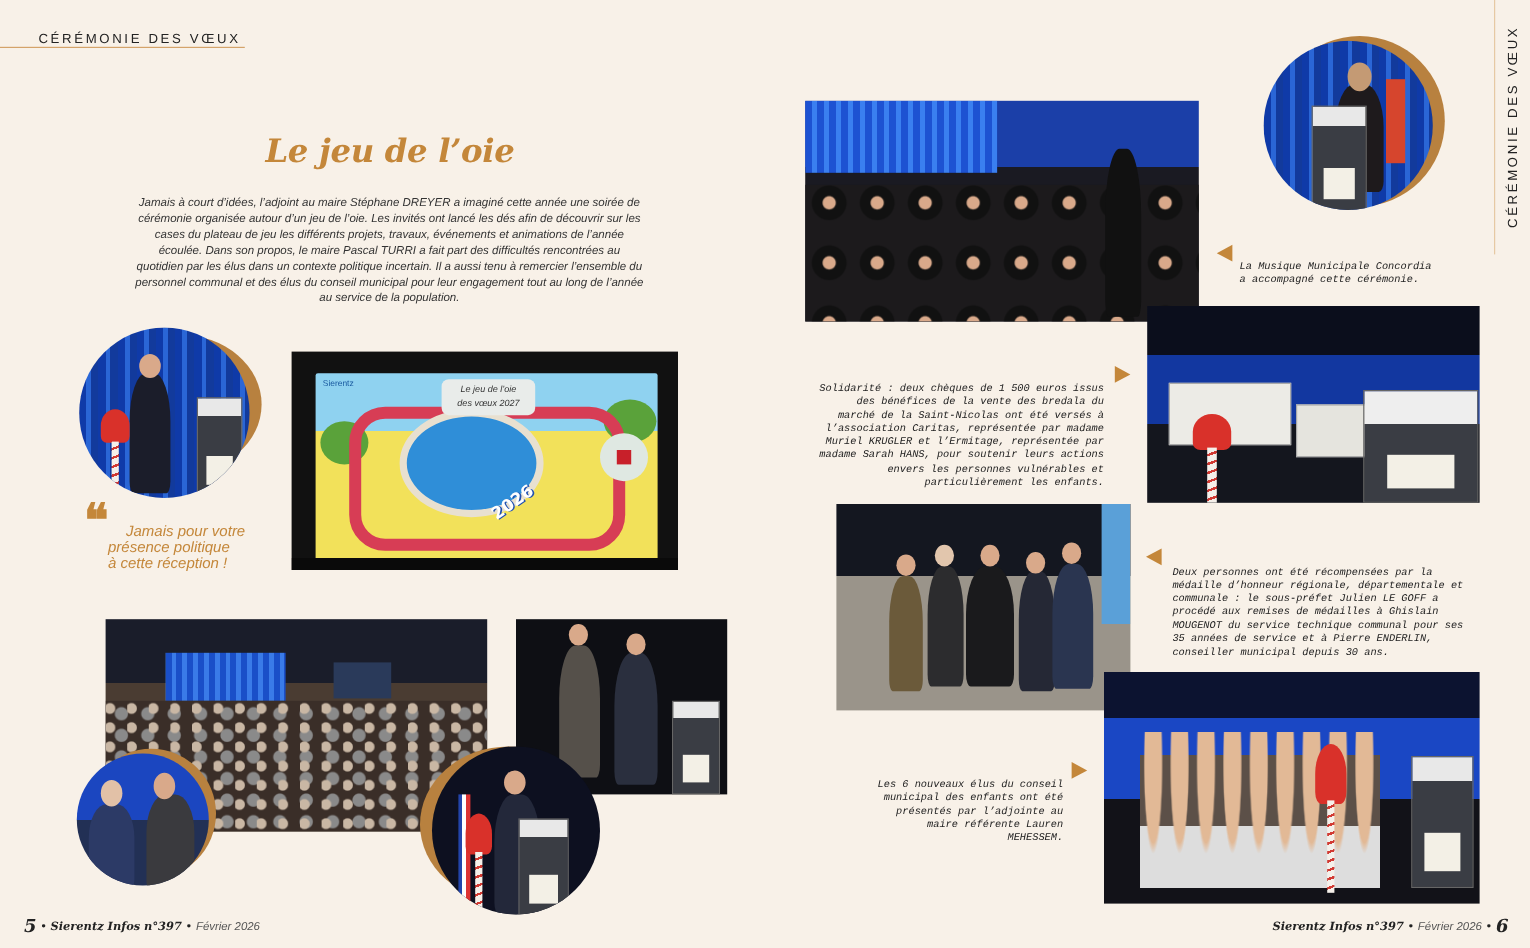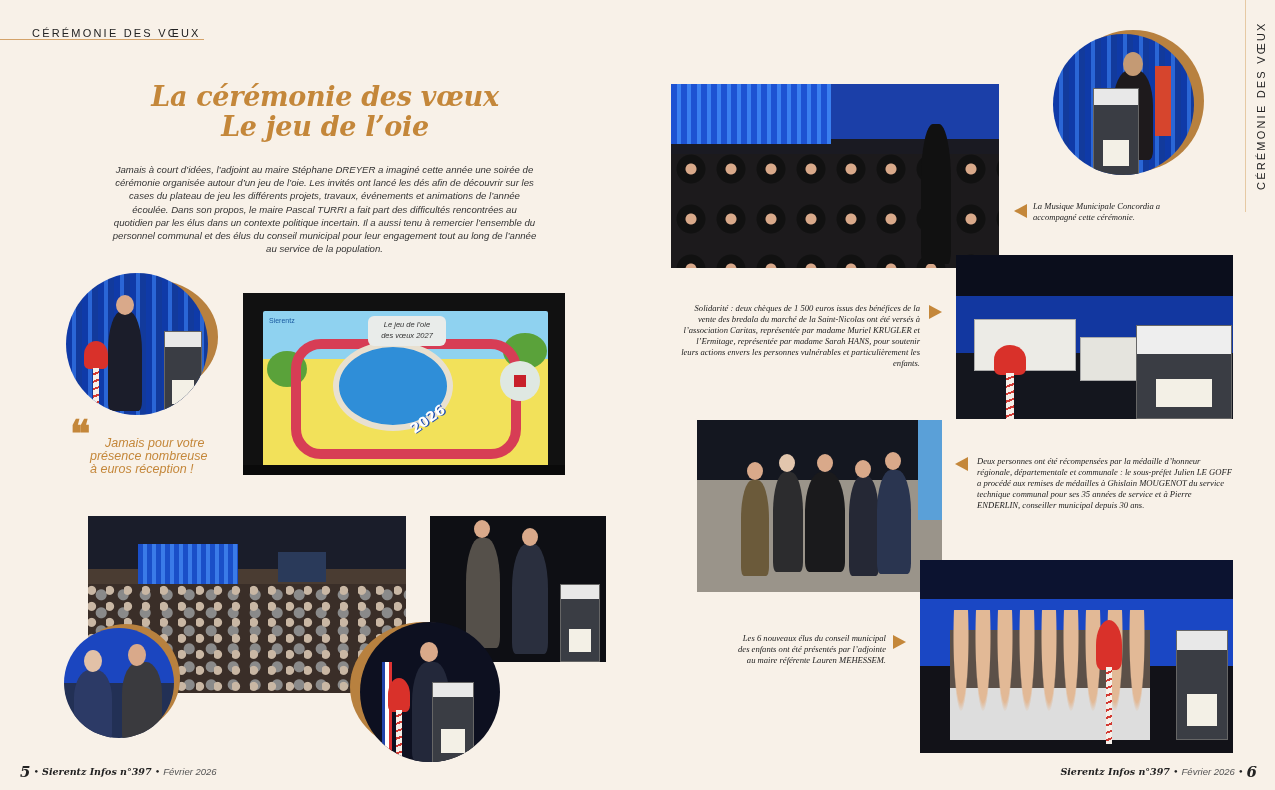--- a/index.html
+++ b/index.html
@@ -29,21 +29,21 @@
   .podium .logo { position: absolute; left: 20%; width: 60%; bottom: 12%; height: 30%; background: #f3f0e6; }
   .mushroom { position: absolute; }
   .mushroom .cap { position: absolute; left: 0; top: 0; width: 100%; height: 40%; border-radius: 50% 50% 20% 20%; background: #d9312a; }
   .mushroom .stem { position: absolute; left: 38%; top: 38%; width: 24%; height: 62%; background: repeating-linear-gradient(160deg, #f5f0ea 0 5px, #d23a33 5px 7px); }
 
   .quote { position: absolute; left: 70px; top: 427px; width: 160px; }
   .quote .qmark { position: absolute; left: 0; top: -12px; font-family: "DejaVu Serif", serif; font-size: 38px; font-weight: bold; color: #c4873a; line-height: 1; }
   .quote p { position: absolute; left: 20px; top: 10px; width: 140px; font-family: "Liberation Sans", sans-serif; font-style: italic; font-size: 12.5px; line-height: 13px; color: #c4873a; }
   .quote p .l1 { display: block; padding-left: 15px; }
 
-  .caption { position: absolute; font-family: Liberation Serif, serif; font-style: italic; font-size: 8.6px; line-height: 11.1px; color: #222; }
+  .caption { position: absolute; font-family: Liberation Mono, monospace; font-style: italic; font-size: 8.6px; line-height: 11.1px; color: #222; margin-top: 16px; }
   .caption.right { text-align: right; }
   .arrow-left { position: absolute; width: 0; height: 0; border-top: 7px solid transparent; border-bottom: 7px solid transparent; border-right: 13px solid #c4873a; }
   .arrow-right { position: absolute; width: 0; height: 0; border-top: 7px solid transparent; border-bottom: 7px solid transparent; border-left: 13px solid #c4873a; }
 
   .footer { position: absolute; top: 763px; font-family: "DejaVu Serif", serif; font-size: 9.5px; color: #222; white-space: nowrap; }
   .footer .pnum { font-weight: bold; font-style: italic; font-size: 15px; vertical-align: -2px; }
   .footer .mag { font-weight: bold; font-style: italic; }
   .footer .date { font-family: "Liberation Sans", sans-serif; font-style: italic; color: #555; }
 
   
@@ -61,21 +61,21 @@
 <body>
 
 <div class="section-tag">
   <span>CÉRÉMONIE DES VŒUX</span>
 </div>
 <div class="vert-tag">
   <span>CÉRÉMONIE DES VŒUX</span>
 </div>
 
 <h1 class="title">
-  <span>La cérémonie des vœux</span><br>
+  <br>
   <span>Le jeu de l’oie</span>
 </h1>
 
 <p class="intro">Jamais à court d’idées, l’adjoint au maire Stéphane DREYER a imaginé cette année une soirée de cérémonie organisée autour d’un jeu de l’oie. Les invités ont lancé les dés afin de découvrir sur les cases du plateau de jeu les différents projets, travaux, événements et animations de l’année écoulée. Dans son propos, le maire Pascal TURRI a fait part des difficultés rencontrées au quotidien par les élus dans un contexte politique incertain. Il a aussi tenu à remercier l’ensemble du personnel communal et des élus du conseil municipal pour leur engagement tout au long de l’année au service de la population.</p>
 
 <div class="ring" style="left:82px;top:279px;width:136px;height:116px;"></div>
 <div class="circle stage-curtain" style="left:66px;top:273px;width:142px;height:142px;">
   <div class="person" style="left:42px;top:38px;width:34px;height:100px;background:#1b1d2a;"></div>
   <div class="head" style="left:50px;top:22px;width:18px;height:20px;"></div>
   <div class="podium" style="left:98px;top:58px;width:38px;height:84px;">
@@ -84,22 +84,22 @@
   <div class="mushroom" style="left:18px;top:68px;width:24px;height:70px;">
       <div class="cap"></div>
       <div class="stem"></div>
     </div>
 </div>
 
 <div class="quote">
   <span class="qmark">❝</span>
   <p>
     <span class="l1">Jamais pour votre</span>
-    <span>présence nombreuse</span><br>
-    <span>à euros réception !</span>
+    <span>présence politique</span><br>
+    <span>à cette réception !</span>
   </p>
 </div>
 
 <div class="photo" style="left:243px;top:293px;width:322px;height:182px;background:#111;">
   <div class="board">
     <span class="brand">Sierentz</span>
     <div class="tree" style="left:4px;top:40px;width:40px;height:36px;"></div>
     <div class="tree" style="left:240px;top:22px;width:44px;height:36px;"></div>
     <div class="track" style="left:28px;top:28px;width:230px;height:120px;"></div>
     <div class="pond"></div>

